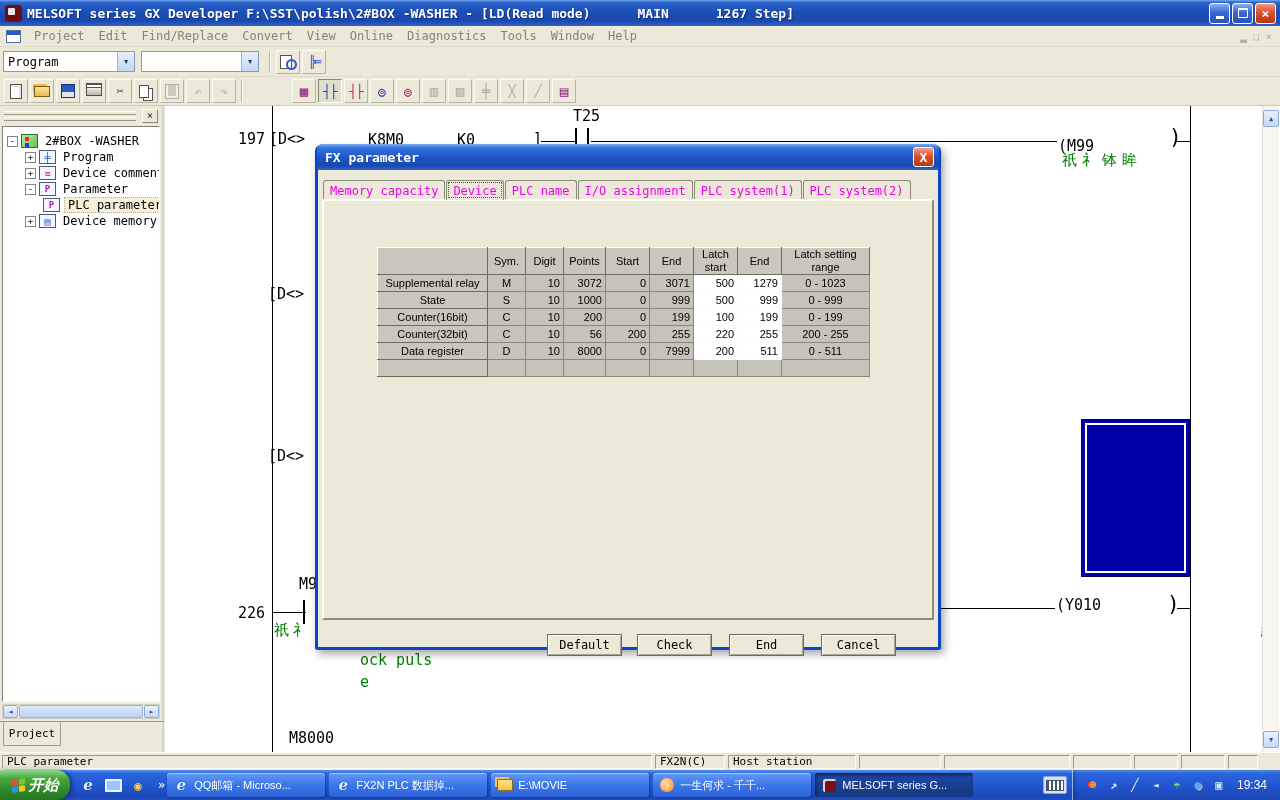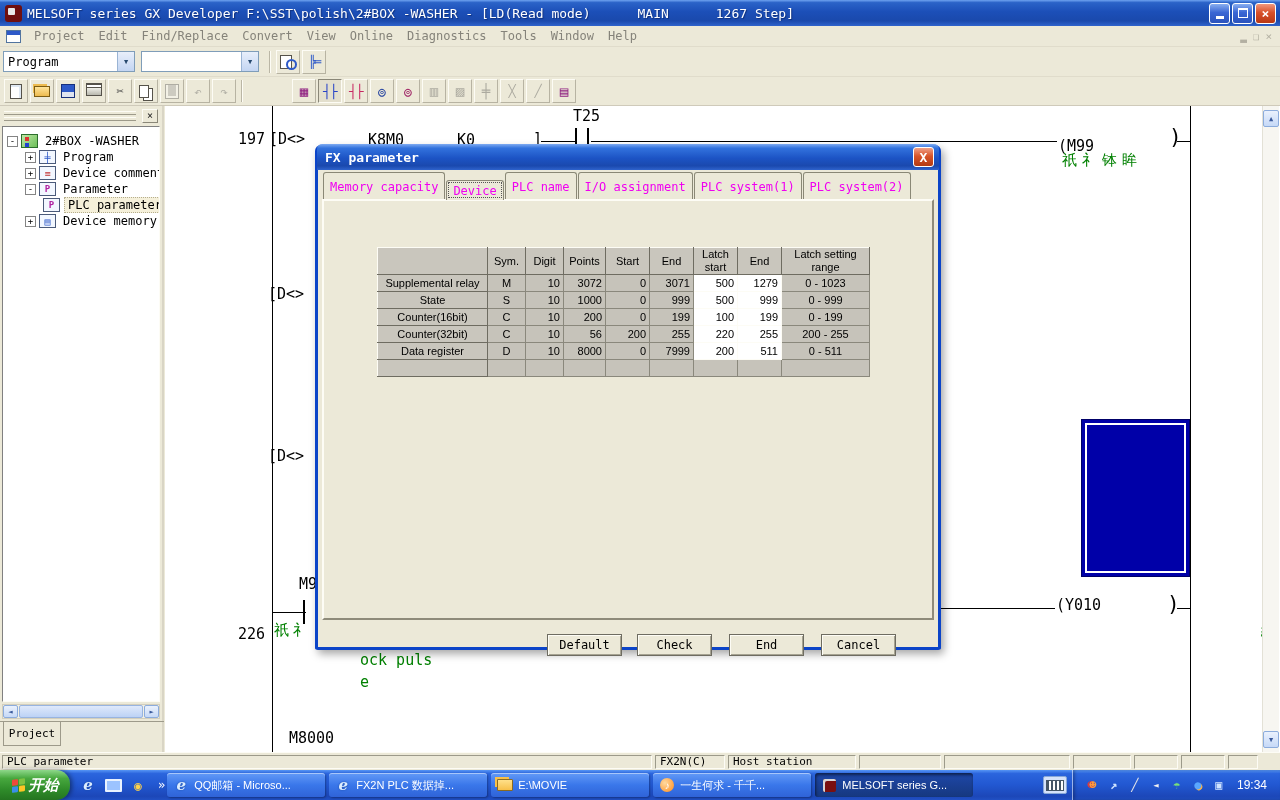--- a/index.html
+++ b/index.html
@@ -5,21 +5,21 @@
   html,body{margin:0;padding:0}
   body{width:1280px;height:800px;position:relative;overflow:hidden;background:#ece9d8;
        font-family:"DejaVu Sans Mono",monospace;-webkit-font-smoothing:none}
   [data-interactable]{box-sizing:border-box}
 
   
   .titlebar{position:absolute;left:0;top:0;width:1280px;height:26px;display:flex;align-items:center;
     background:linear-gradient(180deg,#6fa3f0 0%,#2b63c8 10%,#1c4fb8 45%,#1a49ac 80%,#2f63cc 100%);color:#fff}
   .app-icon{width:17px;height:17px;margin:0 5px;border-radius:3px;background:#6e0f0f;position:relative;flex:none}
   .app-icon::after{content:"";position:absolute;left:3px;top:3px;width:7px;height:7px;background:#e8e8e8;border-radius:1px}
-  .t-text{font-weight:normal;font-size:13px;white-space:pre;flex:1;overflow:hidden;text-shadow:1px 1px 1px #10307c}
+  .t-text{font-weight:bold;font-size:13px;white-space:pre;flex:1;overflow:hidden;text-shadow:1px 1px 1px #10307c}
   .winbtns{display:flex;gap:2px;margin-right:4px}
   .wbtn{width:21px;height:21px;border:1px solid #fff;border-radius:3px;display:flex;align-items:flex-end;justify-content:center;
     background:linear-gradient(180deg,#88aef0,#3a66d4 45%,#2a52bc);color:#fff}
   .wbtn .bar{width:8px;height:3px;background:#fff;margin-bottom:4px}
   .wbtn .box{width:8px;height:7px;border:1px solid #fff;border-top-width:2px;margin-bottom:5px}
   .wbtn.close{background:linear-gradient(180deg,#f0987e,#d8502a 45%,#b93814);align-items:center;font-weight:bold;font-size:13px}
 
   
   .menubar{position:absolute;left:0;top:26px;width:1280px;height:21px;background:#ece9d8;display:flex;align-items:center;border-bottom:1px solid #e0dccb}
   .mdi-icon{width:15px;height:13px;margin:0 6px;border:1px solid #51749f;background:#fff;position:relative;flex:none}
@@ -109,21 +109,21 @@
   
   .dialog{position:absolute;left:315px;top:145px;width:626px;height:505px;background:#ece9d8;z-index:50;
     border:3px solid #0b44c8;border-top:none;border-radius:6px 6px 3px 3px;box-shadow:3px 4px 8px rgba(0,0,0,.35)}
   .dlg-title{height:26px;margin:-1px -1px 8px;border-radius:5px 5px 0 0;display:flex;align-items:center;padding-left:8px;
     background:linear-gradient(180deg,#7fabf2 0%,#3272dd 16%,#1c53c4 55%,#1a49ae 84%,#2f63cc 100%);color:#fff;font-weight:bold;font-size:13px}
   .dlg-close{margin-left:auto;margin-right:5px;width:21px;height:20px;border:1px solid #fff;border-radius:3px;
     background:linear-gradient(180deg,#f0a088,#d8552a 45%,#b33a12);color:#fff;font-weight:bold;font-size:13px;
     display:flex;align-items:center;justify-content:center}
   .dlg-body{position:relative;height:479px}
   .tabs{position:absolute;left:5px;top:2px;display:flex;align-items:flex-end;height:20px}
-  .tab{height:28px;padding:0 6px;margin-right:1px;border:1px solid #8a8876;border-bottom:none;border-radius:3px 3px 0 0;
+  .tab{height:20px;padding:0 6px;margin-right:1px;border:1px solid #8a8876;border-bottom:none;border-radius:3px 3px 0 0;
     background:#ece9d8;color:#f000f0;font-size:12px;display:flex;align-items:center;white-space:pre}
   .tab.active{height:20px;position:relative;z-index:2;outline:1px dotted #555;outline-offset:-3px}
   .tab-page{position:absolute;left:4px;top:21px;width:612px;height:421px;background:#ece9d8;
     border:2px solid;border-color:#fdfcf5 #8e8b7a #8e8b7a #fdfcf5}
   .ptable{position:absolute;left:53px;top:46px;border-collapse:collapse;font:11px "Liberation Sans",sans-serif;color:#000;
     background:#fdba74;border:1px solid #8a887c}
   .ptable td,.ptable th{padding:0 3px;height:17px;font-weight:normal}
   .h-cell,.name-cell{background:#c9c6bd;border:1px solid;border-color:#fdfcf5 #6e6c61 #6e6c61 #fdfcf5;text-align:center}
   .h-cell{height:32px;line-height:1.2}
   .g-cell{background:#c6c3ba;border-right:1px solid #8a887c;border-bottom:1px solid #8a887c;text-align:right}
@@ -376,21 +376,21 @@
   <span class="ltext" style="left:893px;top:32px" data-interactable="false">(M99</span>
   <span class="ltext paren" style="left:1004px;top:20px" data-interactable="false">)</span>
   <div class="wire" style="left:1012px;top:35px;width:13px" data-interactable="false"></div>
   <span class="ltext green" style="left:897px;top:46px;letter-spacing:5px" data-interactable="false">祇礻钵眸</span>
 
   <span class="ltext" style="left:103px;top:180px" data-interactable="false">[D&lt;&gt;</span>
   <span class="ltext" style="left:103px;top:342px" data-interactable="false">[D&lt;&gt;</span>
 
   <div class="lcursor" data-interactable="true"></div>
 
-  <span class="ltext num" style="left:62px;top:520px" data-interactable="false">226</span>
+  <span class="ltext num" style="left:62px;top:499px" data-interactable="false">226</span>
   <span class="ltext" style="left:134px;top:470px" data-interactable="false">M9</span>
   <div class="wire" style="left:107px;top:506px;width:34px" data-interactable="false"></div>
   <div class="contact" style="left:138px;top:494px;height:24px" data-interactable="false"></div>
   <span class="ltext green" style="left:109px;top:516px;letter-spacing:4px" data-interactable="false">祇礻</span>
   <span class="ltext green" style="left:195px;top:546px" data-interactable="false">ock puls</span>
   <span class="ltext green" style="left:195px;top:568px" data-interactable="false">e</span>
   <div class="wire" style="left:776px;top:502px;width:114px" data-interactable="false"></div>
   <span class="ltext" style="left:891px;top:491px" data-interactable="false">(Y010</span>
   <span class="ltext paren" style="left:1002px;top:487px" data-interactable="false">)</span>
   <div class="wire" style="left:1012px;top:502px;width:13px" data-interactable="false"></div>

